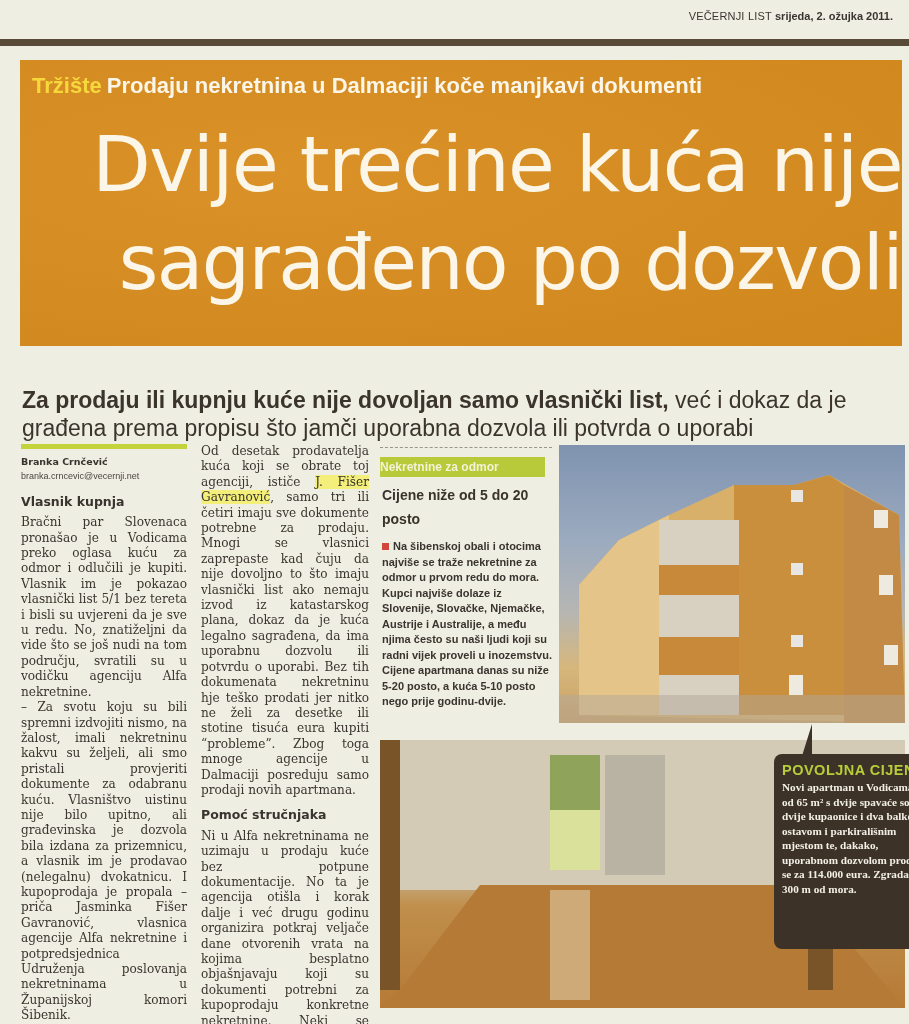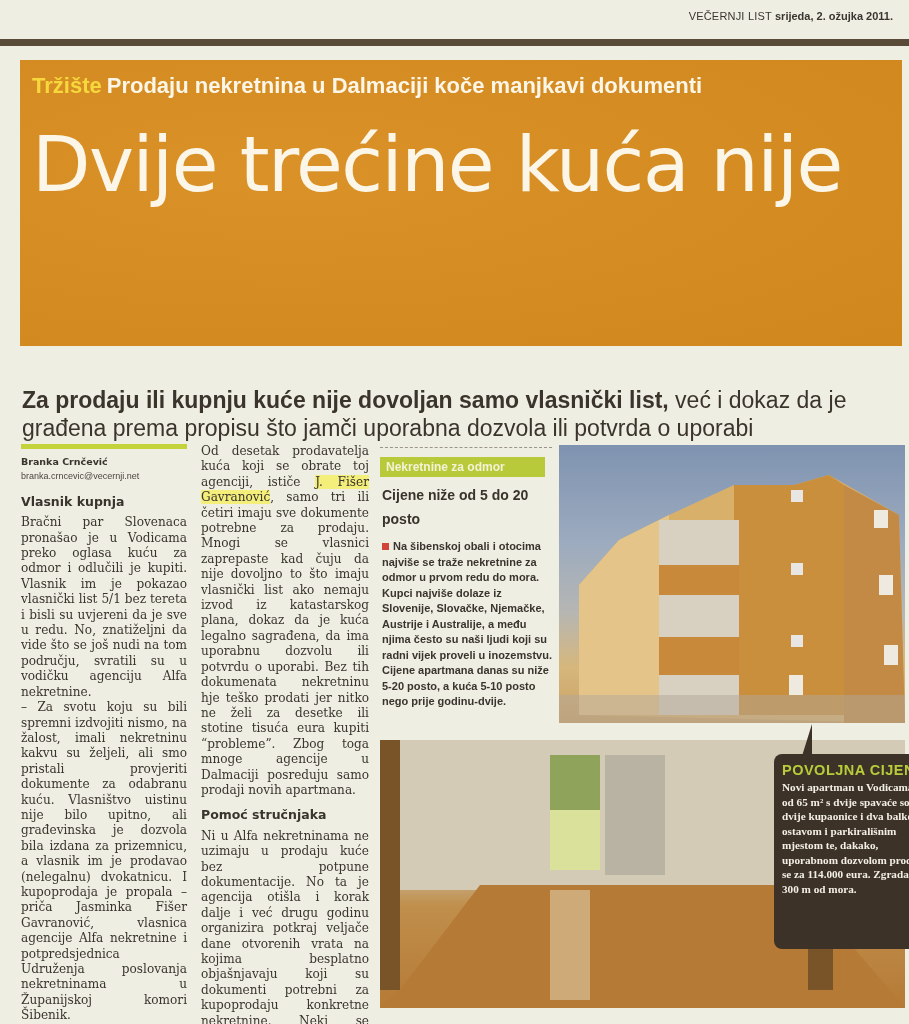--- a/index.html
+++ b/index.html
@@ -30,21 +30,21 @@
   .kicker {
     position: absolute; top: 13px; left: 12px;
     font-family: "Liberation Sans", sans-serif;
     font-weight: bold; font-size: 22px; color: #fbf6e7; white-space: nowrap;
   }
   .kicker .section { color: #f6d83d; margin-right: 5px; }
   .headline {
     position: absolute; top: 56px; left: 12px; width: 870px;
     font-family: "DejaVu Sans", sans-serif;
     font-weight: normal; font-size: 76px; line-height: 98px;
-    color: #fbf6e7; letter-spacing: -1.5px;
+    color: #fbf6e7; letter-spacing: -1.5px; text-align: right;
   }
   .deck {
     position: absolute; top: 386px; left: 22px; width: 880px;
     font-family: "Liberation Sans", sans-serif;
     font-size: 23px; line-height: 28px; color: #3b342c;
   }
   .deck .bold { font-weight: bold; }
   .col {
     position: absolute; top: 444px;
     font-size: 12.1px; line-height: 15.4px; text-align: justify;
@@ -63,21 +63,21 @@
     margin: 9px 0 6px 0; color: #3a342e;
   }
   .highlight { background: #f3ef7a; }
   .sidebar {
     position: absolute; top: 447px; left: 380px; width: 172px;
     border-top: 1px dashed #9a948a;
   }
   .sidebar-tag {
     margin-top: 9px; background: #b8c93a; color: #f3f3d6;
     font-family: "Liberation Sans", sans-serif; font-weight: bold; font-size: 12px;
-    padding: 3px 6px; width: 165px;
+    padding: 3px 0; width: 165px;
   }
   .sidebar-title {
     font-family: "Liberation Sans", sans-serif; font-weight: bold; font-size: 14px; line-height: 24px;
     color: #3a332c; margin: 6px 0 8px 2px;
   }
   .sidebar-body {
     font-family: "Liberation Sans", sans-serif; font-weight: bold; font-size: 11px; line-height: 15.5px;
     color: #3a342e; padding-left: 2px;
   }
   .bullet { display: inline-block; width: 7px; height: 7px; background: #d2453a; margin-right: 4px; vertical-align: 0; }
@@ -110,20 +110,21 @@
   <span class="date">srijeda, 2. ožujka 2011.</span>
 </div>
 <div class="top-rule"></div>
 
 <div class="banner">
   <div class="kicker">
     <span class="section">Tržište</span><span>Prodaju nekretnina u Dalmaciji koče manjkavi dokumenti</span>
   </div>
   <div class="headline">
     <div>Dvije trećine kuća nije</div>
+    <div>sagrađeno po dozvoli</div>
   </div>
 </div>
 
 <div class="deck">
   <span class="bold">Za prodaju ili kupnju kuće nije dovoljan samo vlasnički list,</span><span> već i dokaz da je građena prema propisu što jamči uporabna dozvola ili potvrda o uporabi</span>
 </div>
 
 <div class="col col1">
   <div class="byline-rule"></div>
   <div class="byline-name">Branka Crnčević</div>

